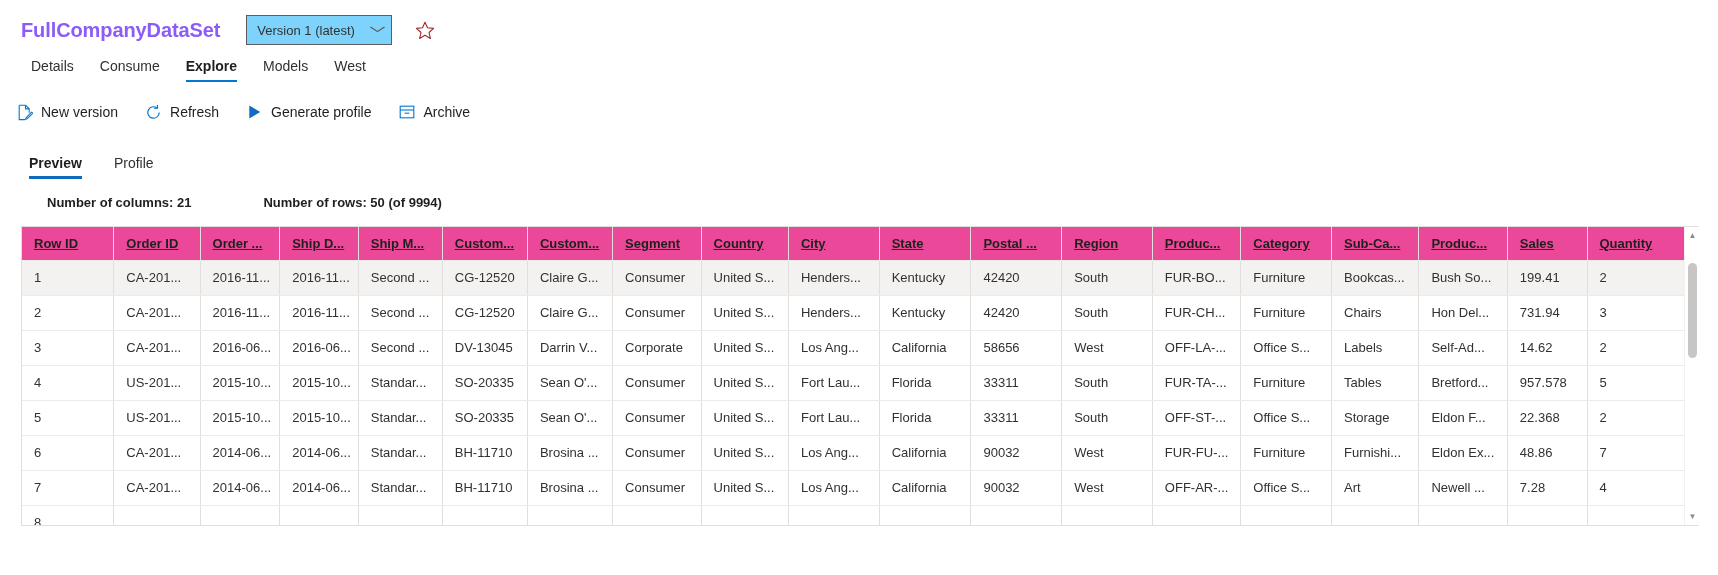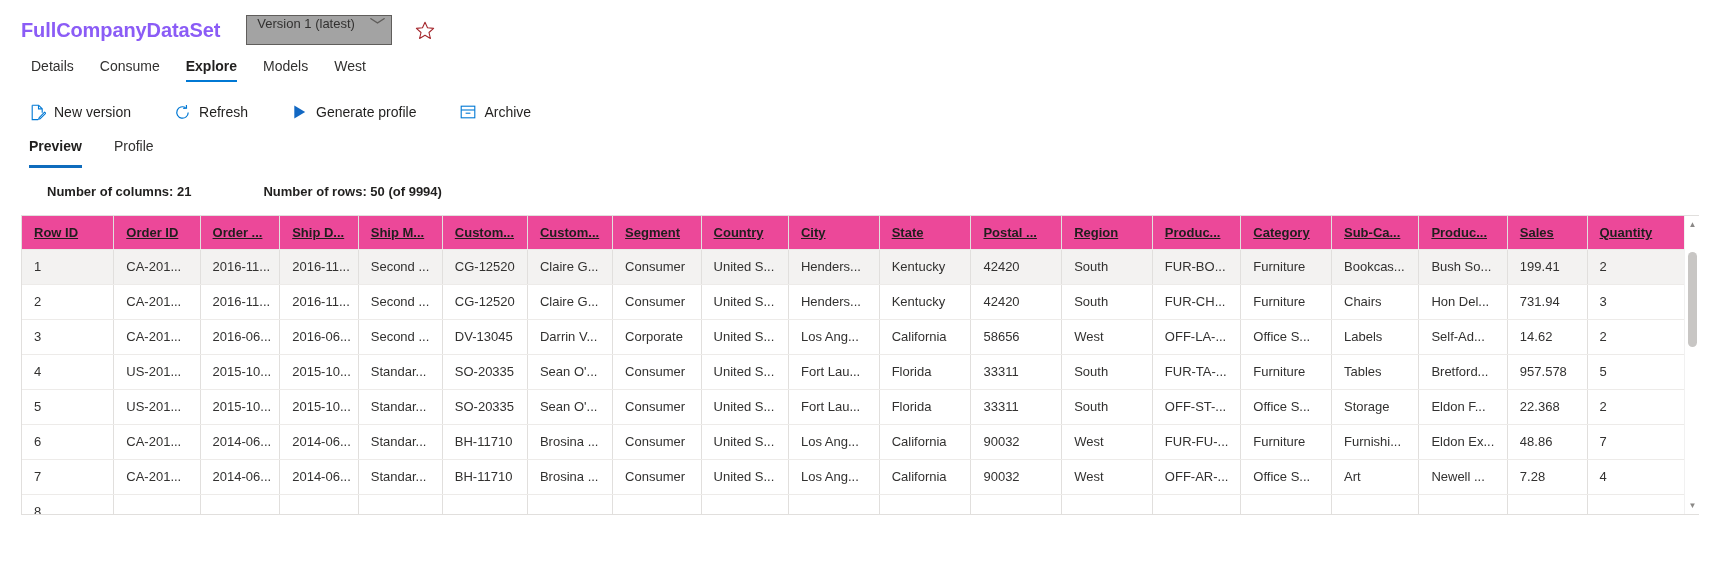--- a/index.html
+++ b/index.html
@@ -24,22 +24,23 @@
     font-weight: 600;
     color: #8b5cf6;
     letter-spacing: -0.1px;
     white-space: nowrap;
   }
   .version-select {
     margin-left: 26px;
     width: 146px;
     height: 30px;
     border: 1px solid #605e5c;
-    background: #a3a3a3;
-    display: flex;
+    background: #7dd3fc;
+    display: flex;
+    align-items: center;
     justify-content: space-between;
     padding: 0 8px 0 10px;
     font-size: 13px;
     color: #323130;
     cursor: pointer;
   }
   .version-select .chev {
     color: #605e5c;
     font-size: 10px;
     line-height: 1;
@@ -78,24 +79,24 @@
     left: 13px; right: 13px; bottom: 0;
     height: 2px;
     background: #0078d4;
   }
   .main-tab:first-child.active::after { left: 10px; }
 
   
   .cmdbar {
     display: flex;
     align-items: center;
-    padding-left: 25px;
+    padding-left: 12px;
     height: 40px;
     margin-top: 10px;
-    gap: 16px;
+    gap: 0;
   }
   .cmd {
     display: flex;
     align-items: center;
     gap: 8px;
     padding: 5px 10px 5px 4px;
     margin-right: 13px;
     font-size: 14px;
     color: #201f1e;
     cursor: pointer;
@@ -104,23 +105,24 @@
   .cmd .ico {
     width: 17px; height: 17px;
     display: flex; align-items: center; justify-content: center;
     color: #0078d4;
     flex: 0 0 auto;
   }
 
   
   .sub-tabs {
     display: flex;
+    align-items: flex-end;
     padding-left: 24px;
     height: 30px;
-    margin-top: 6px;
+    margin-top: 17px;
   }
   .sub-tab {
     font-size: 14px;
     color: #323130;
     padding: 0 8px 8px 8px;
     margin-right: 21px;
     cursor: pointer;
     position: relative;
     white-space: nowrap;
   }

